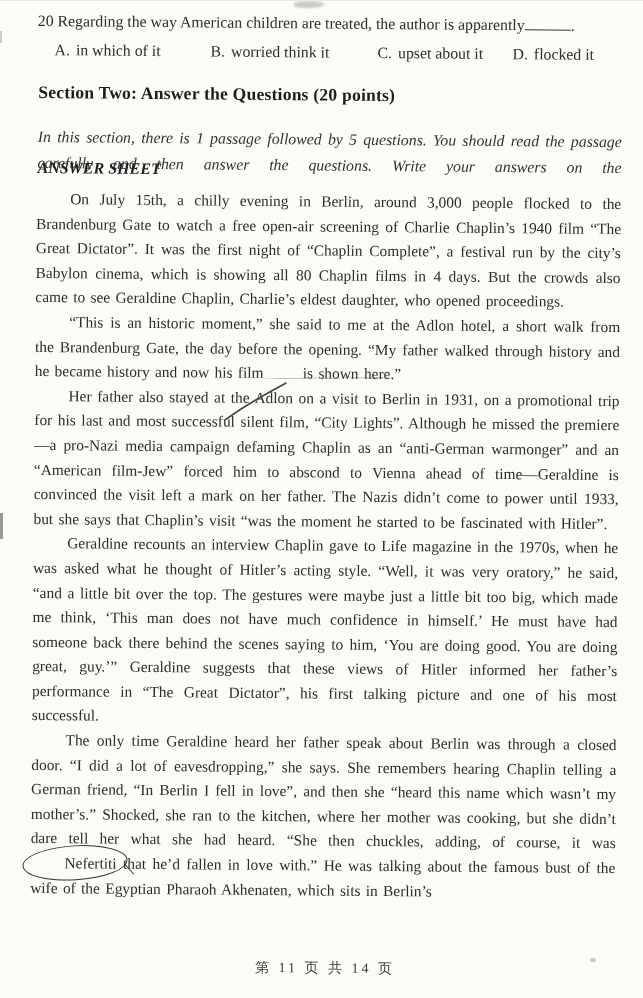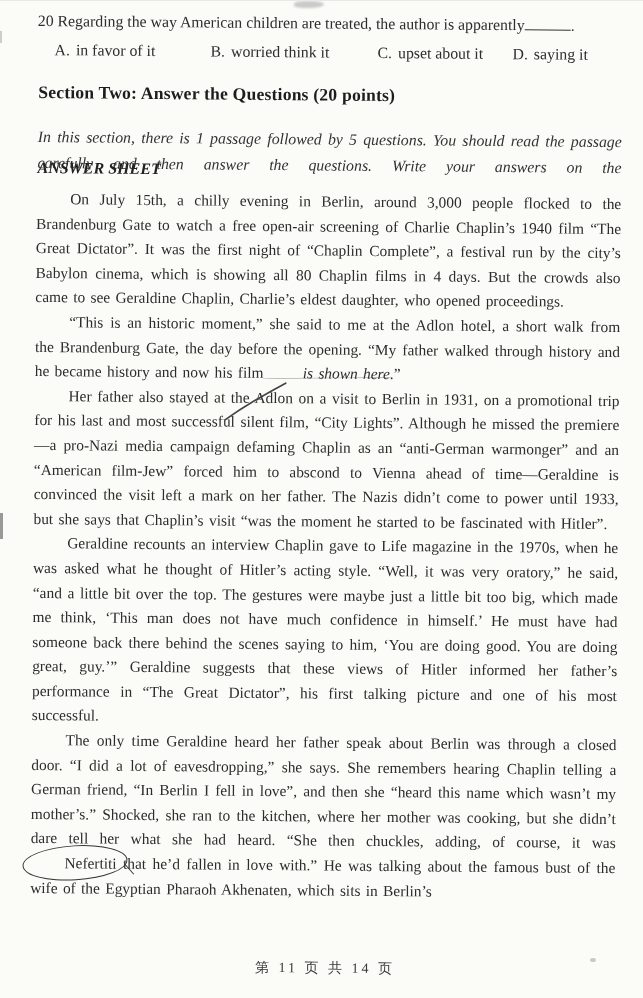--- a/index.html
+++ b/index.html
@@ -50,21 +50,21 @@
   }
 
   .passage{
     position:absolute;top:186px;left:38px;width:585px;
     font-size:15.4px;line-height:24.6px;
     text-align:justify;word-spacing:1.5px;color:#2c2c2c;
   }
   .passage p{margin:0;text-indent:34px;}
 
   
-  .pen-strike{position:relative;display:inline-block;font-style:italic;}
+  .pen-strike{position:relative;display:inline-block;}
   .pen-strike::after{
     content:"";position:absolute;left:-6px;right:-3px;top:66%;
     border-top:1.6px solid #4a4a4a;
     transform:rotate(-0.8deg);border-radius:50% 40% 60% 50%;
   }
   
   .pen-circle{position:relative;display:inline-block;}
   .pen-circle::after{
     content:"";position:absolute;left:-8px;right:-11px;top:-6px;bottom:-4px;
     border:1.7px solid #333;border-radius:50%;
@@ -98,24 +98,24 @@
   <div class="smudge-top"></div>
   <div class="mark-left1"></div>
   <div class="mark-left2"></div>
   <div class="dot-br"></div>
 
   <div class="rot">
 
     <div class="q20"><span>20 Regarding the way American children are treated, the author is apparently</span><span class="blank"></span><span>.</span></div>
 
     <div class="options">
-      <span class="opt opt-a"><span class="lbl">A.</span><span>in favor of it</span></span>
+      <span class="opt opt-a"><span class="lbl">A.</span><span>in which of it</span></span>
       <span class="opt opt-b"><span class="lbl">B.</span><span>worried think it</span></span>
       <span class="opt opt-c"><span class="lbl">C.</span><span>upset about it</span></span>
-      <span class="opt opt-d"><span class="lbl">D.</span><span>saying it</span></span>
+      <span class="opt opt-d"><span class="lbl">D.</span><span>flocked it</span></span>
     </div>
 
     <div class="heading">Section Two: Answer the Questions (20 points)</div>
 
     <p class="instructions">In this section, there is 1 passage followed by 5 questions. You should read the passage carefully and then answer the questions. Write your answers on the</p>
     <div class="answer-sheet">ANSWER SHEET</div>
 
     <div class="passage">
       <p>On July 15th, a chilly evening in Berlin, around 3,000 people flocked to the Brandenburg Gate to watch a free open-air screening of Charlie Chaplin’s 1940 film “The Great Dictator”. It was the first night of “Chaplin Complete”, a festival run by the city’s Babylon cinema, which is showing all 80 Chaplin films in 4 days. But the crowds also came to see Geraldine Chaplin, Charlie’s eldest daughter, who opened proceedings.</p>
       <p><span>“This is an historic moment,” she said to me at the Adlon hotel, a short walk from the Brandenburg Gate, the day before the opening. “My father walked through history and he became history and now his film </span><span class="pen-strike">is shown here</span><span>.”</span></p>

